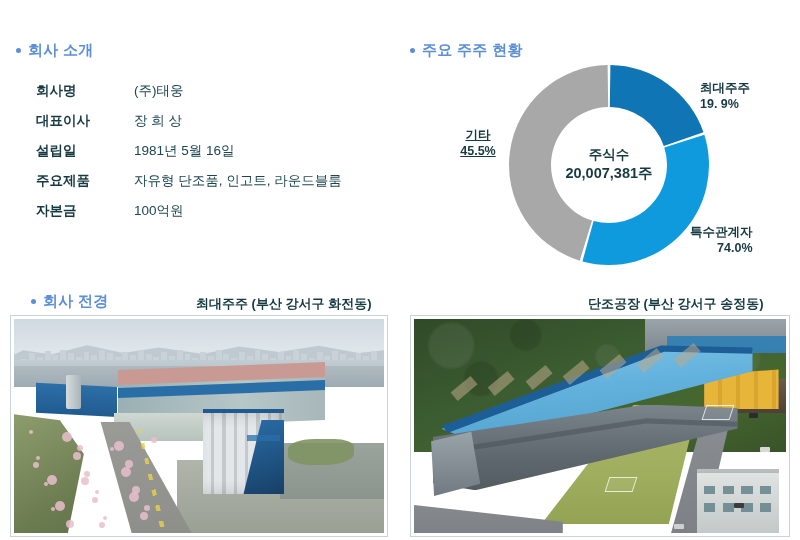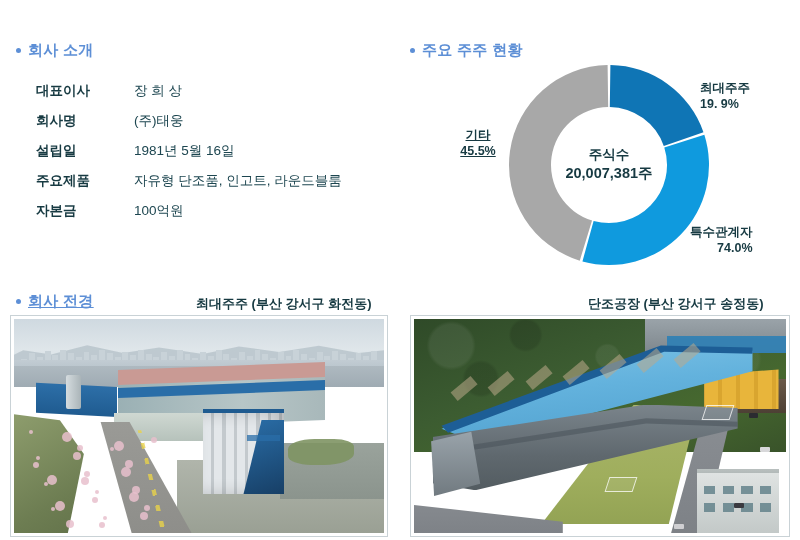--- a/index.html
+++ b/index.html
@@ -32,21 +32,21 @@
     width: 5px;
     height: 5px;
     background: #5d8fd6;
     border-radius: 50%;
     display: inline-block;
     flex: 0 0 auto;
   }
 
   #head-company  { left: 16px;  top: 41px; }
   #head-shares   { left: 410px; top: 41px; justify-content: center; }
-  #head-view     { left: 16px;  top: 292px; text-decoration: underline; }
+  #head-view     { left: 31px;  top: 292px; }
 
   
   #company-table {
     position: absolute;
     left: 36px;
     top: 82px;
     width: 330px;
   }
   .info-row {
     display: flex;
@@ -341,26 +341,26 @@
 </head>
 <body>
 
 <div class="section-head" id="head-company">
   <span class="bullet"></span>
   <span>회사 소개</span>
 </div>
 
 <div id="company-table">
   <div class="info-row">
+    <span class="info-label">회사명</span>
+    <span class="info-value">(주)태웅</span>
+  </div>
+  <div class="info-row">
     <span class="info-label">대표이사</span>
     <span class="info-value">장 희 상</span>
-  </div>
-  <div class="info-row">
-    <span class="info-label">회사명</span>
-    <span class="info-value">(주)태웅</span>
   </div>
   <div class="info-row">
     <span class="info-label">설립일</span>
     <span class="info-value">1981년 5월 16일</span>
   </div>
   <div class="info-row">
     <span class="info-label">주요제품</span>
     <span class="info-value">자유형 단조품, 인고트, 라운드블룸</span>
   </div>
   <div class="info-row">

